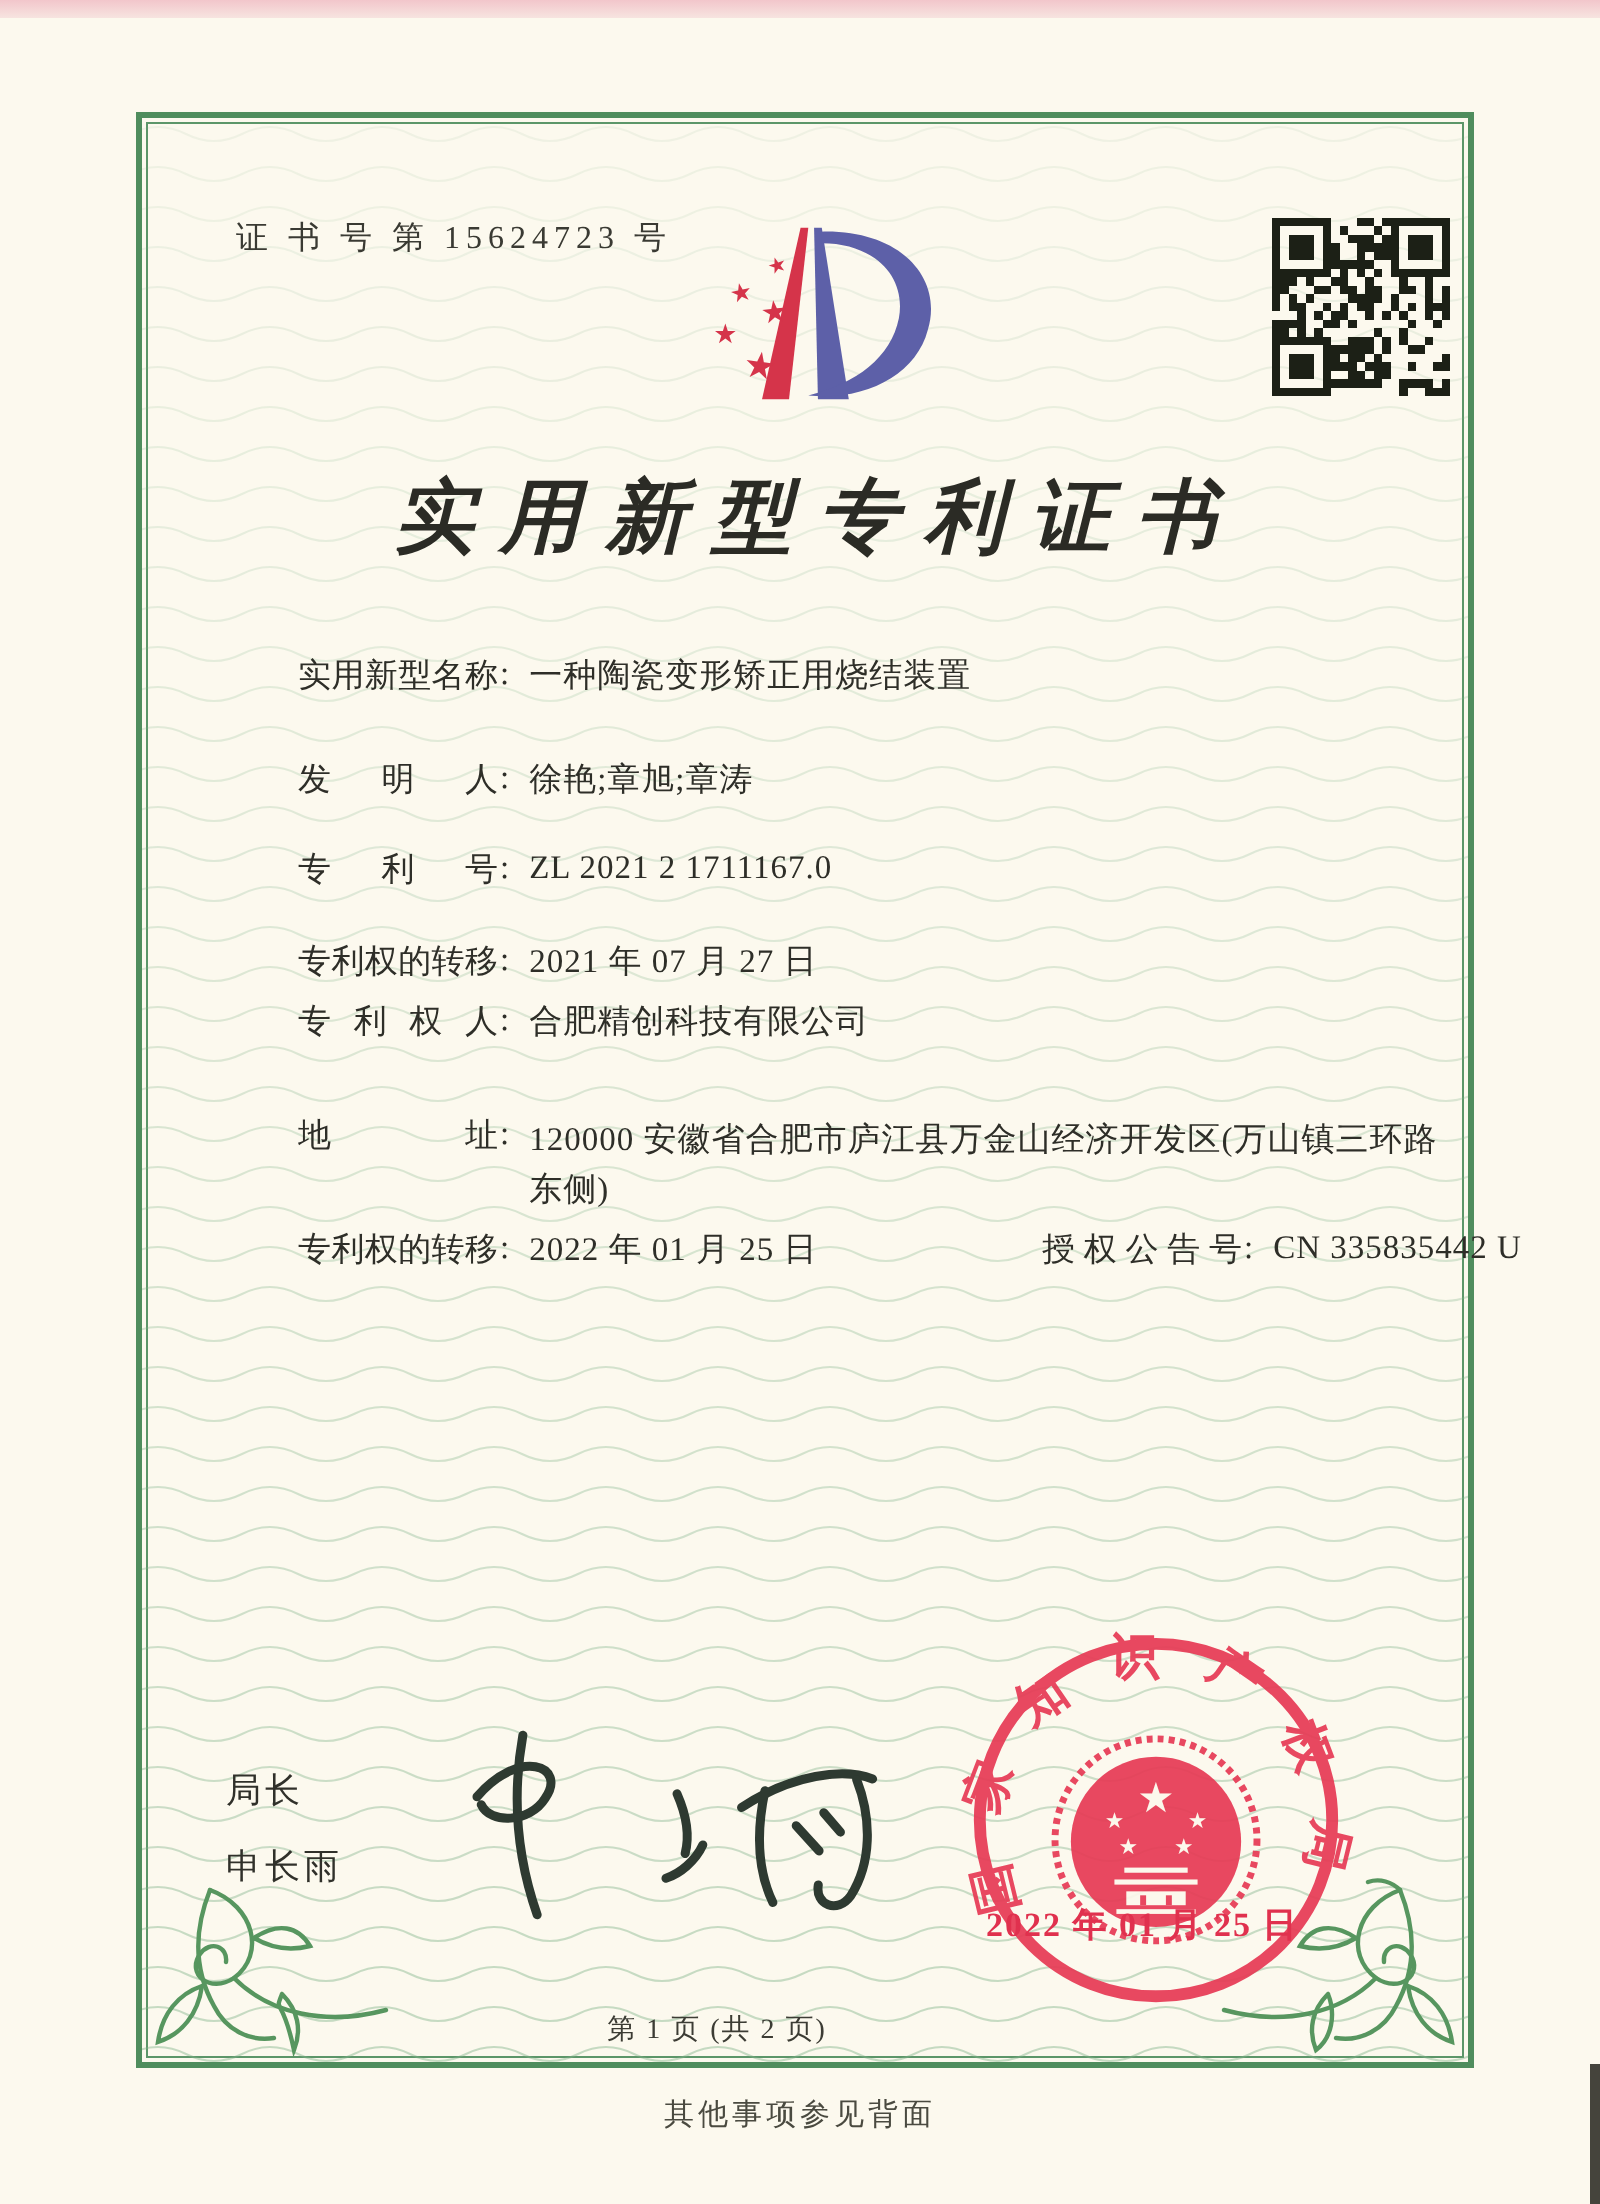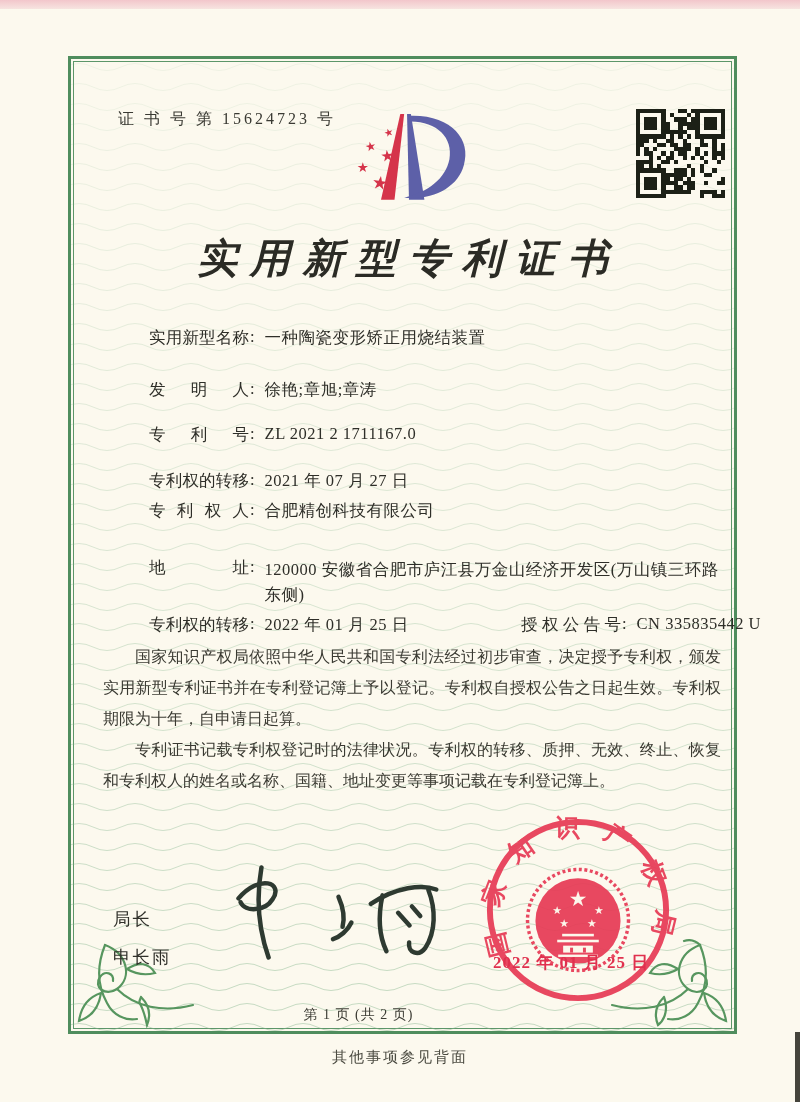--- a/index.html
+++ b/index.html
@@ -24,21 +24,21 @@
        letter-spacing:13px;text-indent:13px;color:#2b2b25;font-style:italic;}
   .fields{left:38px;top:268px;width:600px;font-size:16.5px;color:#2e2e28;}
   .frow{position:absolute;left:0;white-space:nowrap;margin-left:40px;}
   .flabel{display:inline-block;width:100px;text-align:justify;text-align-last:justify;vertical-align:top;}
   .fcolon{display:inline-block;margin:0 10px 0 1px;vertical-align:top;}
   .fvalue{display:inline-block;vertical-align:top;letter-spacing:0.5px;}
   .fvalue.wrap{width:462px;white-space:normal;line-height:25px;}
   .grant2{position:absolute;left:372px;top:0;white-space:nowrap;}
   .paras{left:32px;top:582px;width:618px;font-size:16px;line-height:31px;color:#3a3a32;text-align:justify;}
   .paras p{margin:0;text-indent:2em;}
-  .bureau{left:42px;font-size:17.5px;color:#30302a;letter-spacing:2px;margin-top:24px;}
+  .bureau{left:42px;font-size:17.5px;color:#30302a;letter-spacing:2px;}
   .sig{left:150px;top:792px;width:230px;height:120px;}
   .sealwrap{left:408px;top:752px;width:198px;height:205px;}
   .sealdate{left:422px;top:892px;font-size:17px;font-weight:700;color:#e0314e;letter-spacing:1px;white-space:nowrap;}
   .pageno{left:0;top:947px;width:575px;text-align:center;font-size:14px;color:#3c3c34;letter-spacing:1px;}
   .backnote{position:absolute;left:0;top:1048px;width:800px;text-align:center;font-size:15px;
        color:#4a4a40;letter-spacing:2px;}
   .flourish{position:absolute;bottom:-12px;width:130px;height:104px;}
   .flourish.right{right:-4px;}
   .flourish.left{left:-4px;transform:scaleX(-1);}
 </style>
@@ -405,24 +405,20 @@
       <span class="flabel">地址</span><span class="fcolon">:</span><span class="fvalue wrap">120000 安徽省合肥市庐江县万金山经济开发区(万山镇三环路东侧)</span>
     </div>
     <div class="frow" style="top:287px">
       <span class="flabel">专利权的转移</span><span class="fcolon">:</span><span class="fvalue">2022 年 01 月 25 日</span>
       <span class="grant2">
         <span class="flabel">授权公告号</span><span class="fcolon">:</span><span class="fvalue">CN 335835442 U</span>
       </span>
     </div>
   </div>
 
-  <div class="abs paras">
-    <p>国家知识产权局依照中华人民共和国专利法经过初步审查，决定授予专利权，颁发实用新型专利证书并在专利登记簿上予以登记。专利权自授权公告之日起生效。专利权期限为十年，自申请日起算。</p>
-    <p>专利证书记载专利权登记时的法律状况。专利权的转移、质押、无效、终止、恢复和专利权人的姓名或名称、国籍、地址变更等事项记载在专利登记簿上。</p>
-  </div>
 
   <div class="abs bureau" style="top:824px">局长</div>
   <div class="abs bureau" style="top:862px">申长雨</div>
 
   <svg class="abs sig" viewBox="0 0 230 120">
     <g fill="none" stroke="#2e3a31" stroke-width="4.5" stroke-linecap="round" transform="rotate(-2 115 60)">
       <path d="M42 14 C36 42 36 72 46 104"></path>
       <path d="M18 44 C40 20 64 30 52 46 C44 58 24 58 20 48"></path>
       <path d="M118 46 C122 56 124 66 121 76"></path>
       <path d="M111 88 C118 86 126 80 130 72"></path>

